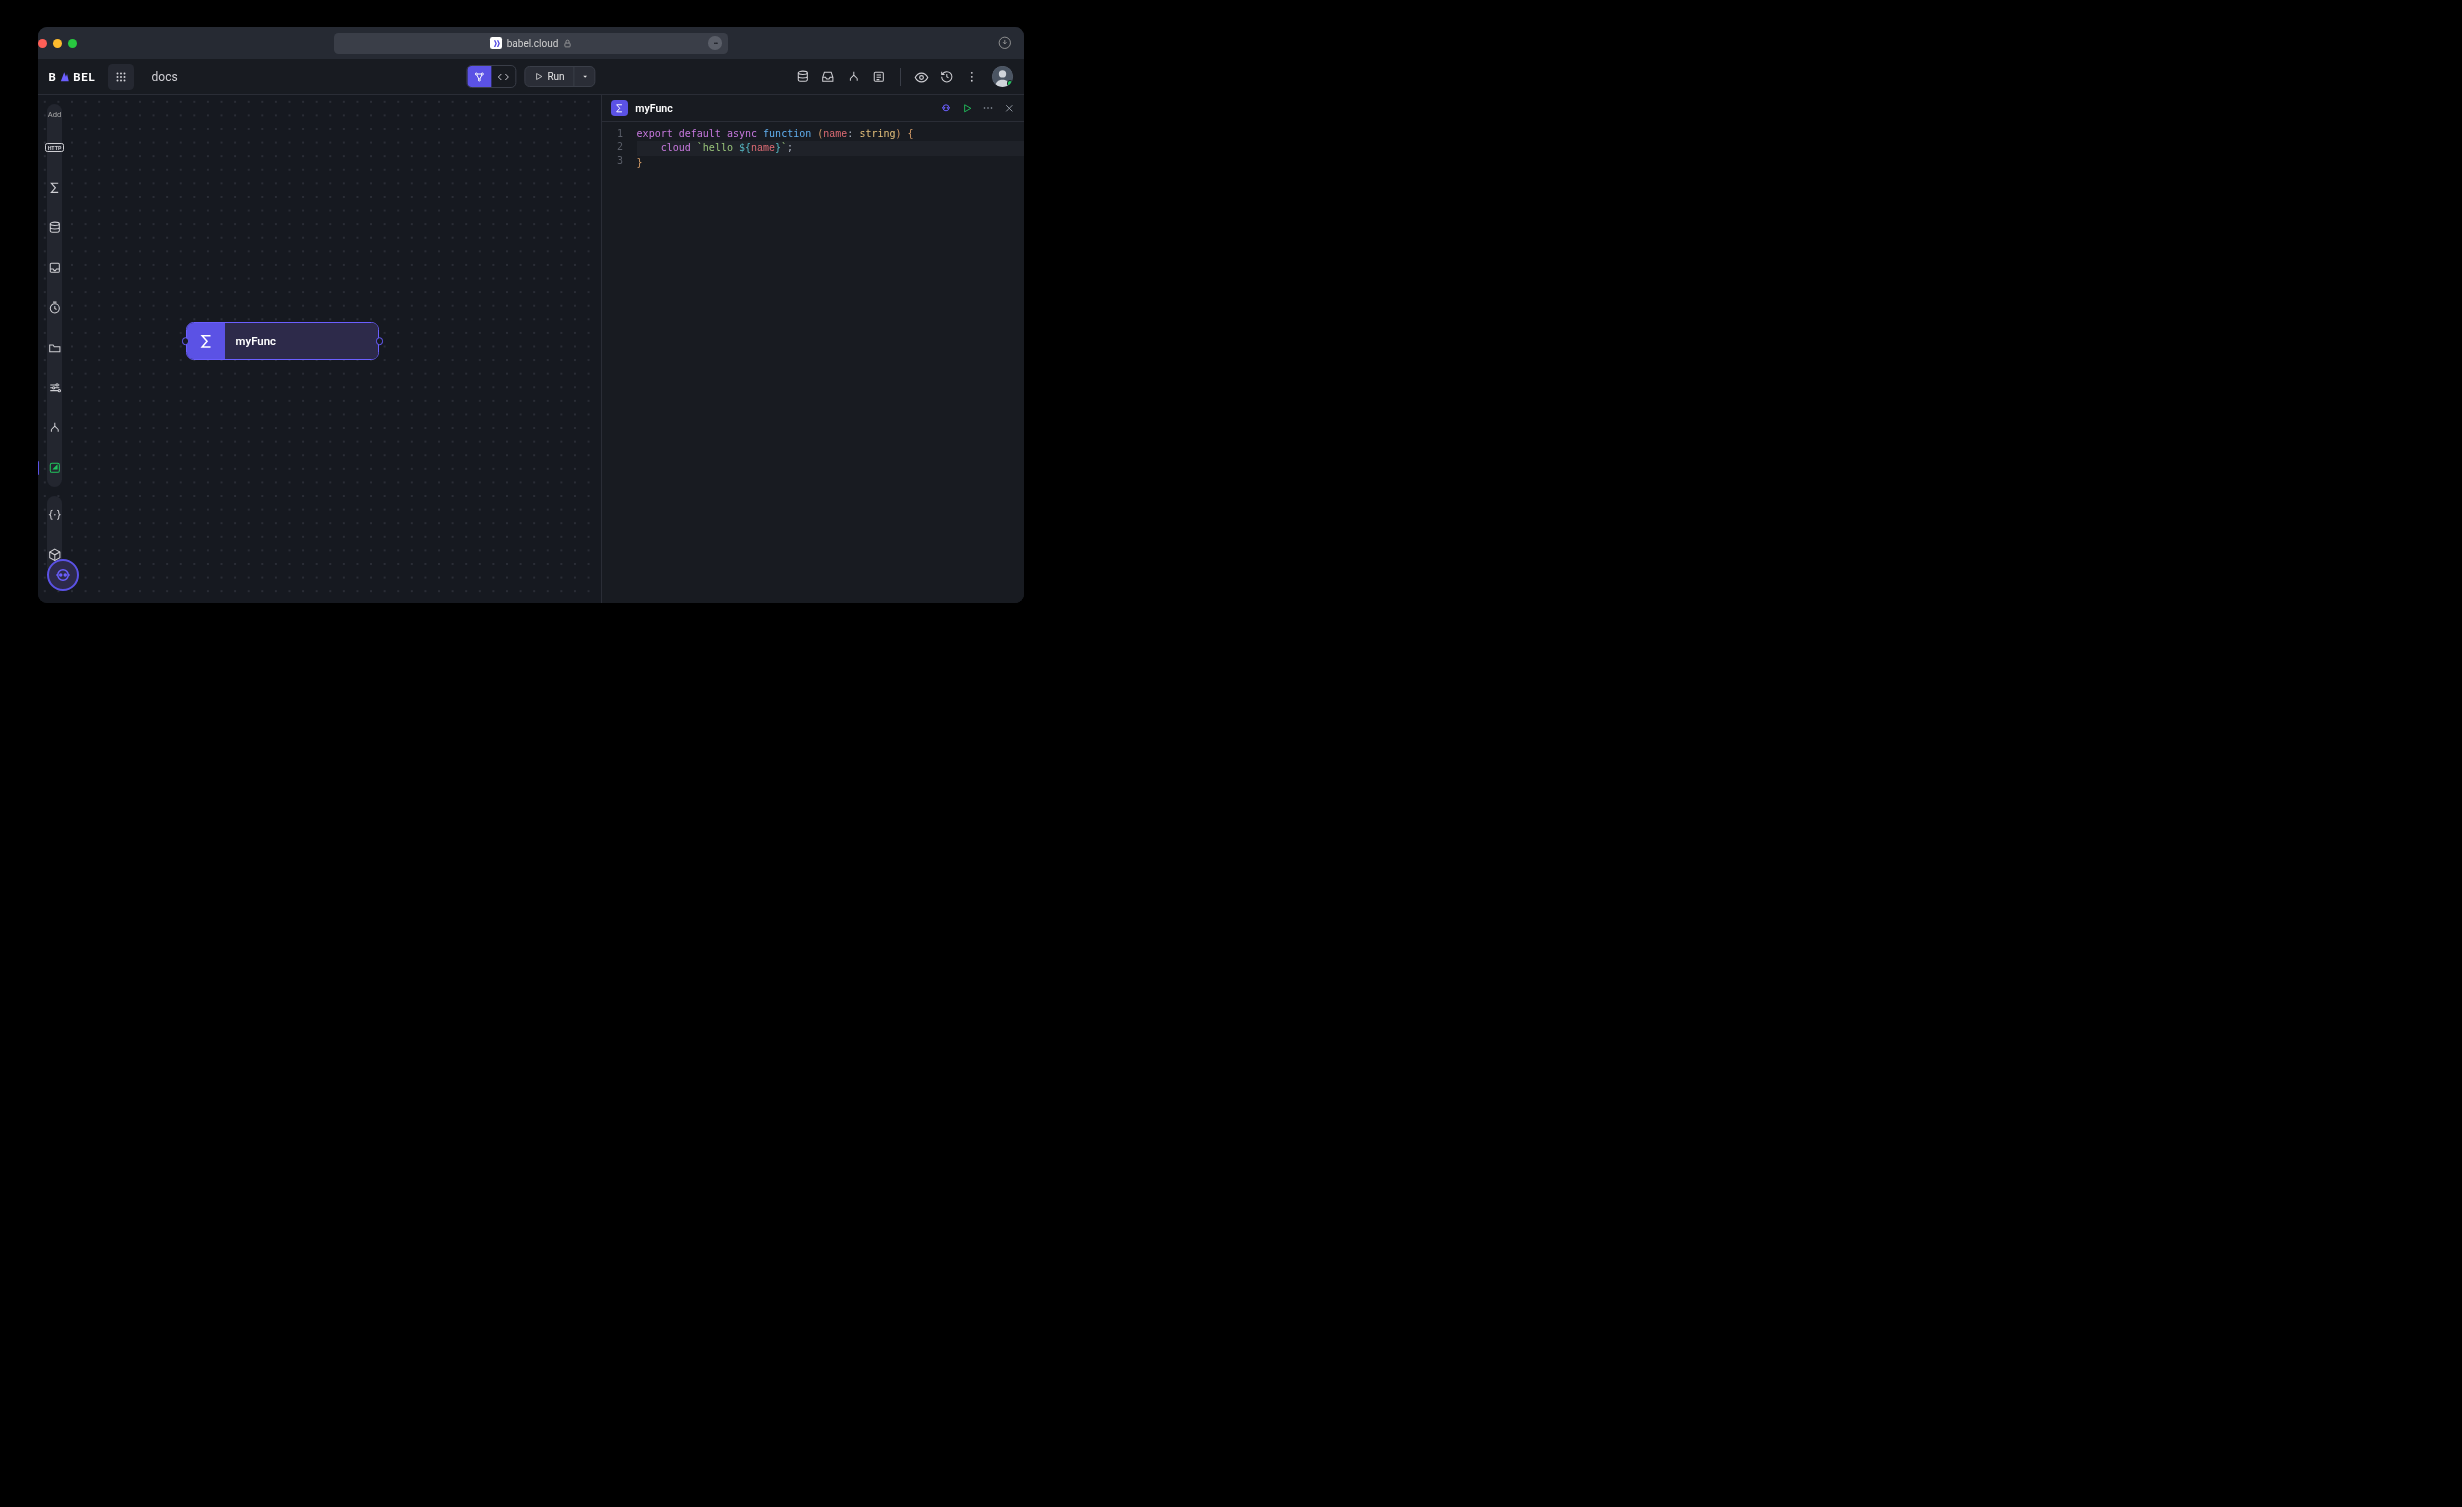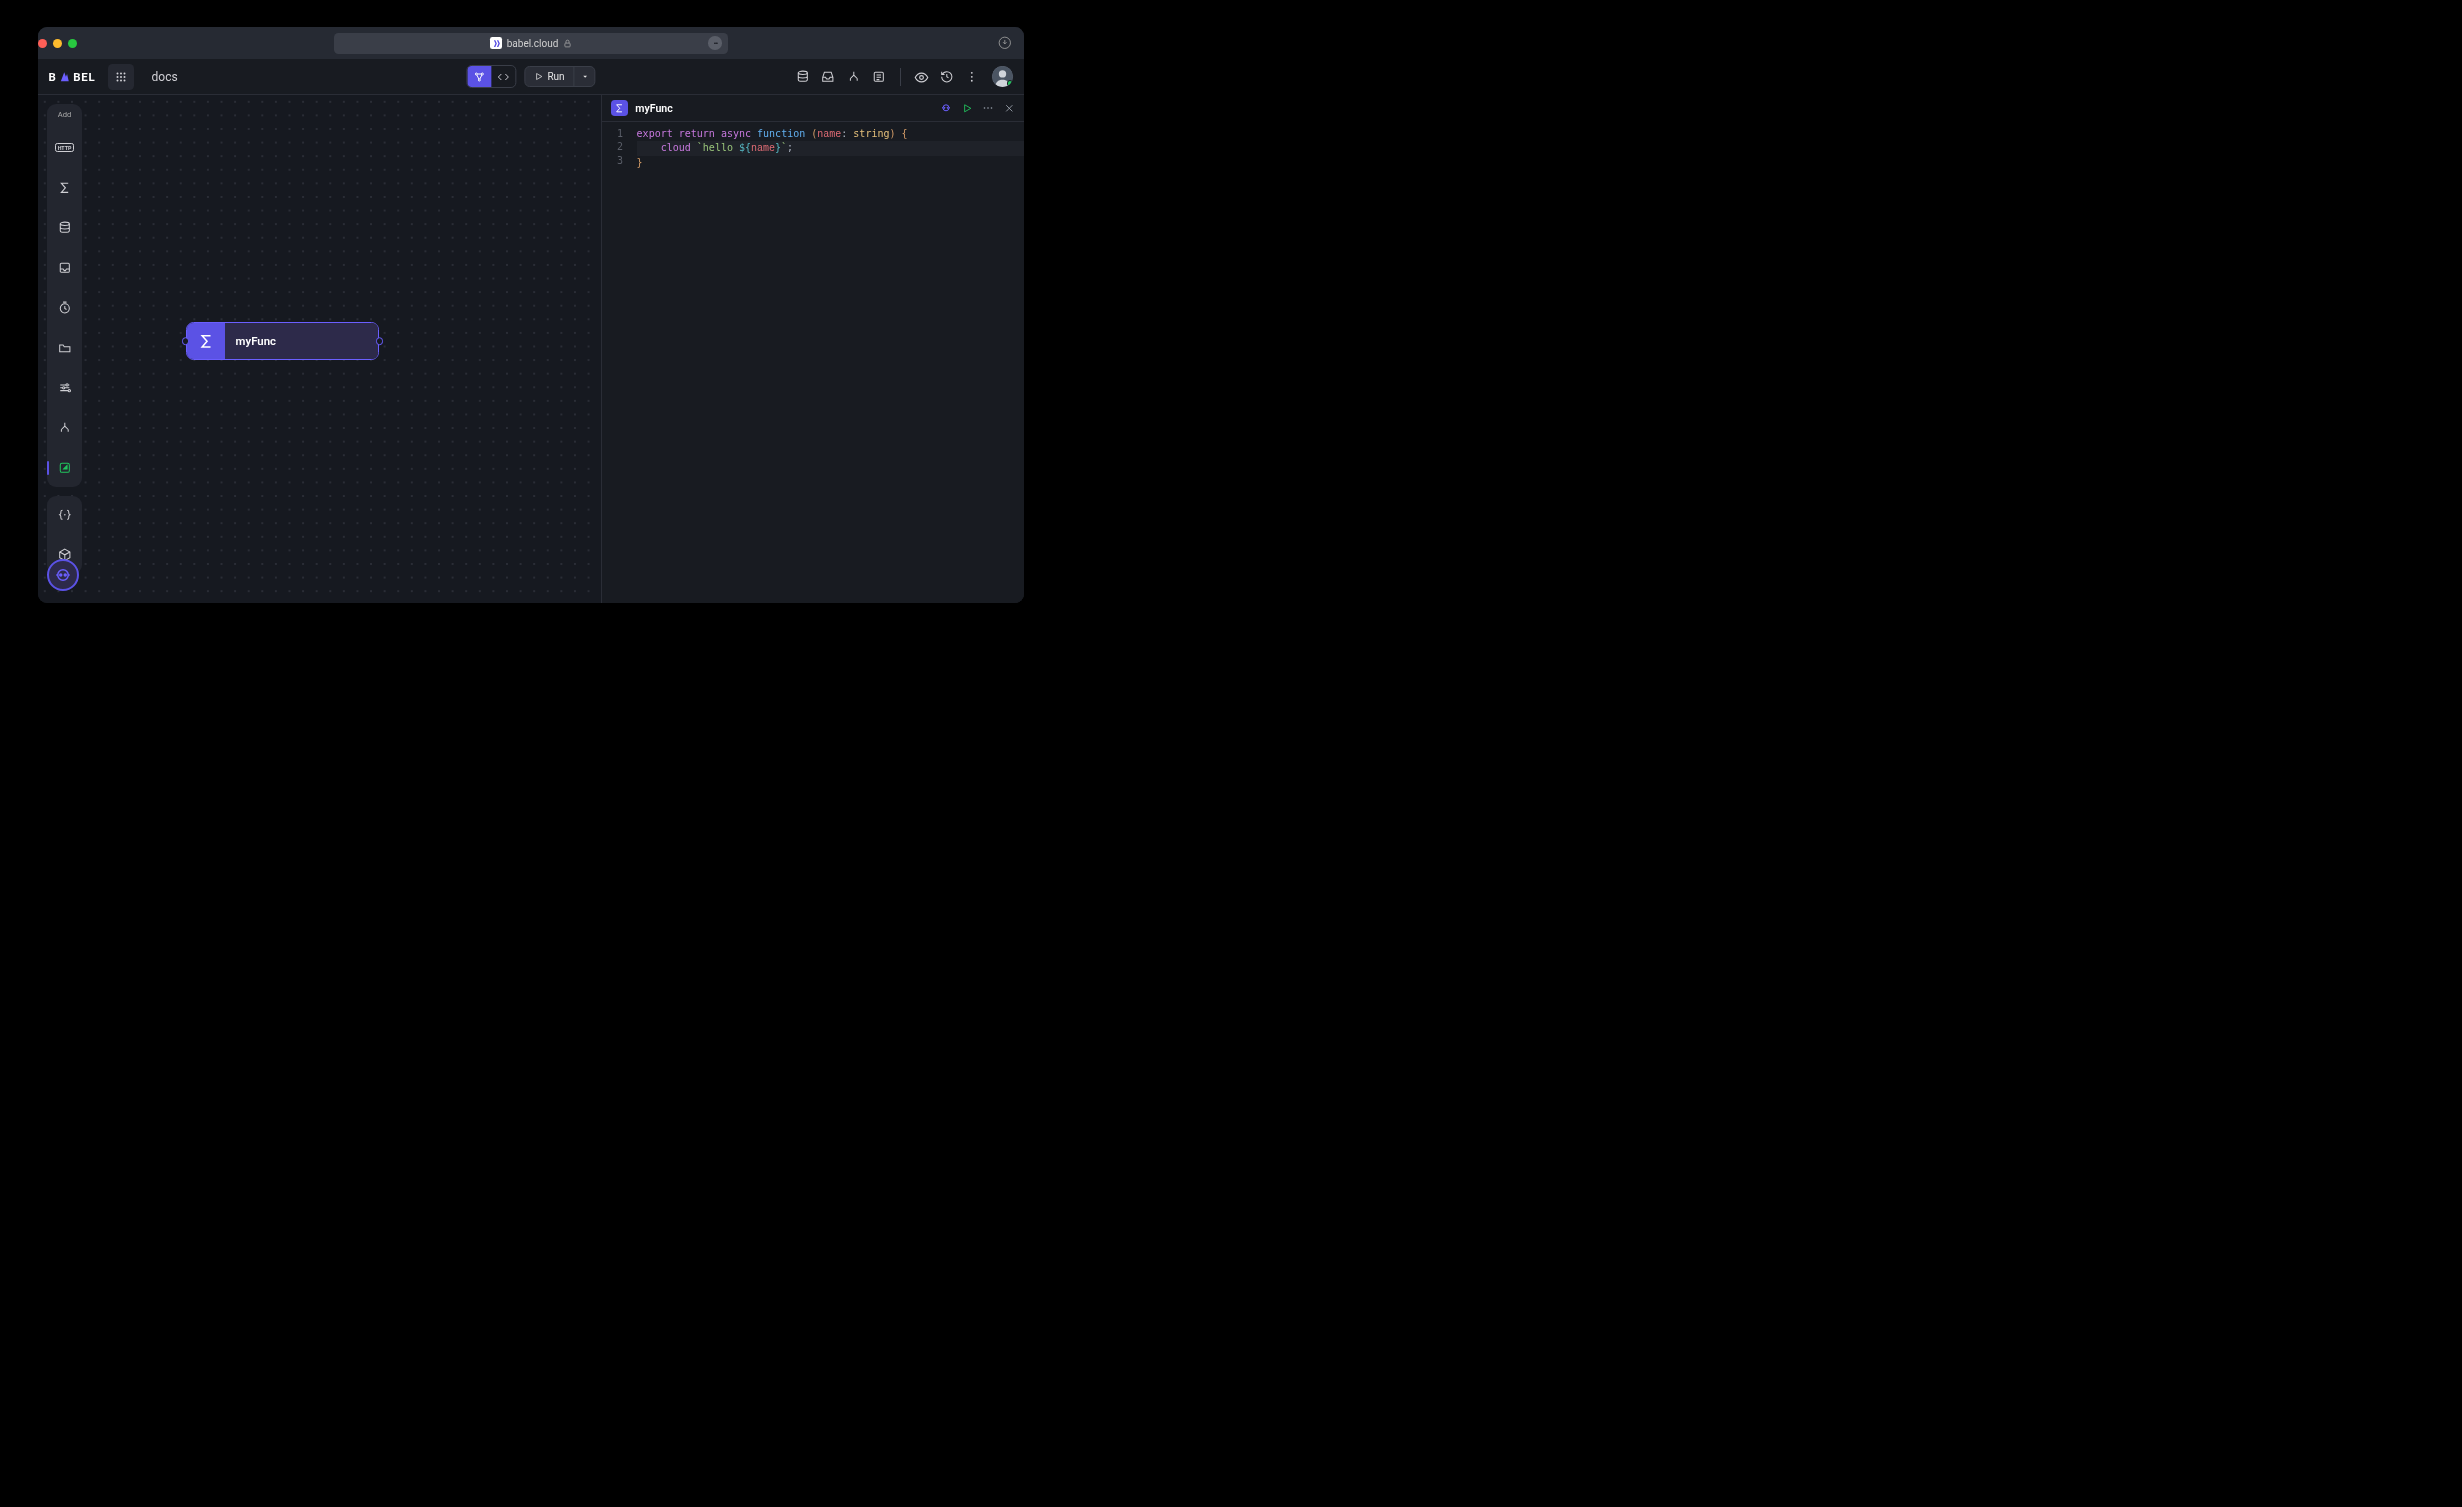--- a/index.html
+++ b/index.html
@@ -130,21 +130,21 @@
   background: #22c55e; border: 1.5px solid #181b21; border-radius: 50%;
 }
 .main { flex: 1; display: flex; position: relative; }
 .left-rails {
   position: absolute; left: 9px; top: 9px;
   display: flex; flex-direction: column; gap: 9px; z-index: 10;
 }
 .rail {
   background: #23262f; border-radius: 9px; padding: 6px 0;
   display: flex; flex-direction: column; align-items: center; gap: 14px;
-  width: 35px;
+  width: 15px;
 }
 .rail-label {
   font-size: 7.6px; color: #aaa; margin-bottom: 1.5px;
 }
 .rail-item {
   width: 26px; height: 26px; display: flex; align-items: center; justify-content: center;
   border-radius: 6px; cursor: pointer; color: #cfcfd4; position: relative;
 }
 .rail-item.active { color: #fff; }
 .rail-item.active::after {
@@ -501,21 +501,21 @@
             </div>
         </div>
       </div>
       <div class="code-area">
         <div class="line-numbers">
           <div>1</div>
           <div>2</div>
           <div>3</div>
         </div>
         <div class="code-content">
-          <div class="code-line"><span class="kw1">export</span> <span class="kw1">return</span> <span class="kw2">async</span> <span class="fn">function</span> <span class="paren">(</span><span class="param">name</span><span class="punct">: </span><span class="type">string</span><span class="paren">)</span><span class="brace"> {</span></div>
+          <div class="code-line"><span class="kw1">export</span> <span class="kw1">default</span> <span class="kw2">async</span> <span class="fn">function</span> <span class="paren">(</span><span class="param">name</span><span class="punct">: </span><span class="type">string</span><span class="paren">)</span><span class="brace"> {</span></div>
           <div class="code-line hl"><span>    </span><span class="kw1">cloud</span><span class="str"> `hello </span><span class="tmpl">${</span><span class="param">name</span><span class="tmpl">}</span><span class="str">`</span><span class="punct">;</span></div>
           <div class="code-line"><span class="brace">}</span></div>
         </div>
       </div>
     </div>
 
     <div class="floating-bot">
       <svg width="18" height="18" viewBox="0 0 24 24" fill="none" stroke="#6b5fff" stroke-width="2">
           <circle cx="12" cy="12" r="7"></circle>
           <circle cx="9" cy="12" r="1.3" fill="#6b5fff"></circle>

